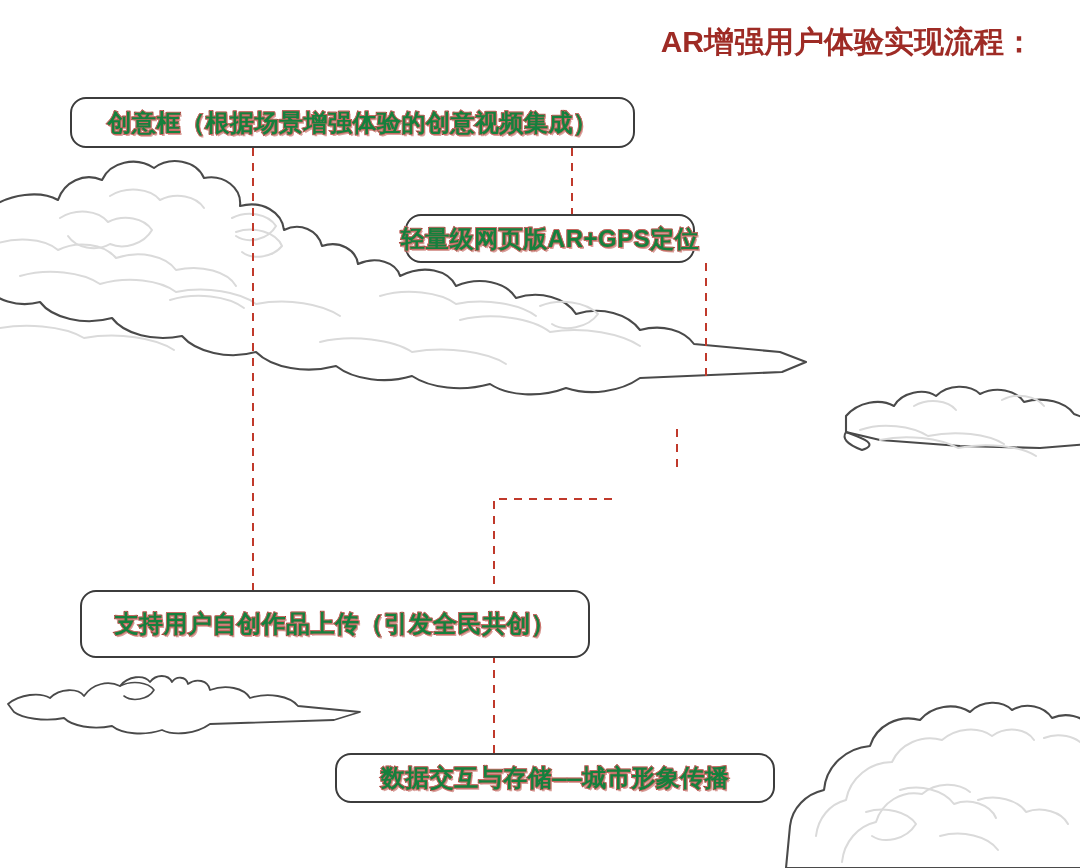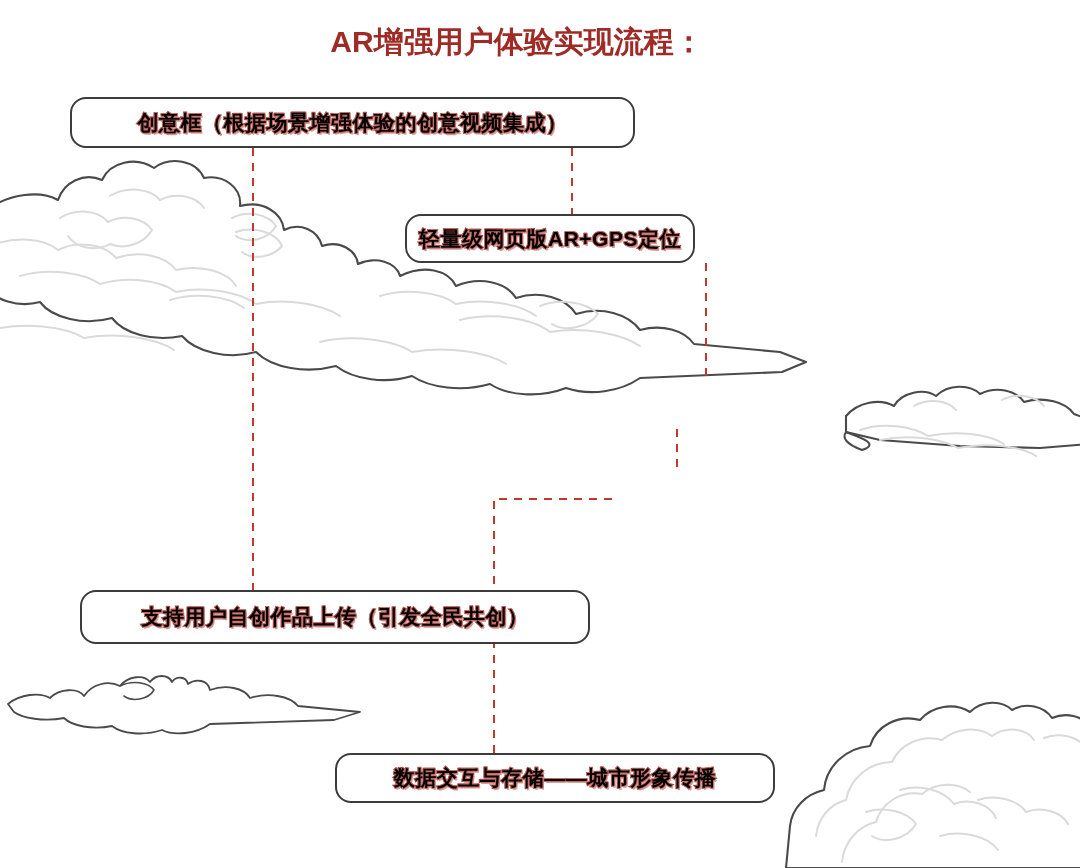--- a/index.html
+++ b/index.html
@@ -41,21 +41,21 @@
     pointer-events: none;
     z-index: 2;
   }
 
   
   .title {
     position: absolute;
     left: 0;
     top: 22px;
     width: 1034px;
-    text-align: center;
+    text-align: right;
     font-size: 30px;
     font-weight: bold;
     letter-spacing: 0px;
     color: #9e2b25;
     z-index: 4;
     white-space: nowrap;
   }
 
   
   .node {
@@ -63,45 +63,45 @@
     box-sizing: border-box;
     border: 2px solid #3c3c3c;
     border-radius: 16px;
     background: #ffffff;
     display: flex;
     align-items: center;
     justify-content: center;
     z-index: 3;
   }
   .node-label {
-    font-size: 21px;
+    font-size: 24px;
     font-weight: bold;
     letter-spacing: 0.5px;
     white-space: nowrap;
-    color: #000000;
+    color: #15803d;
     -webkit-text-stroke: 1.6px #9e2b25;
     text-shadow:
        1px 0 0 #c76a63,
       -1px 0 0 #c76a63,
        0 1px 0 #c76a63,
        0 -1px 0 #c76a63,
        1.5px 1.5px 0 #d9a09b;
     paint-order: stroke fill;
   }
   .node-label.latin {
     letter-spacing: 1px;
   }
 
   
   #node-1 { left: 70px;  top: 97px;  width: 565px; height: 51px; }
   #node-2 { left: 405px; top: 214px; width: 290px; height: 49px; }
   #node-3 { left: 335px; top: 379px; width: 515px; height: 50px; }
   #node-4 { left: 612px; top: 474px; width: 383px; height: 50px; }
-  #node-5 { left: 80px;  top: 590px; width: 510px; height: 54px; }
-  #node-6 { left: 335px; top: 753px; width: 440px; height: 50px; }
+  #node-5 { left: 80px;  top: 590px; width: 510px; height: 68px; }
+  #node-6 { left: 335px; top: 753px; width: 440px; height: 50px; font-family: Liberation Mono, monospace; }
 </style>
 </head>
 <body>
 
 <div id="canvas">
 
   <svg id="clouds" viewBox="0 0 1080 868">
     <g fill="none" stroke-linejoin="round" stroke-linecap="round">
 
       <g>

